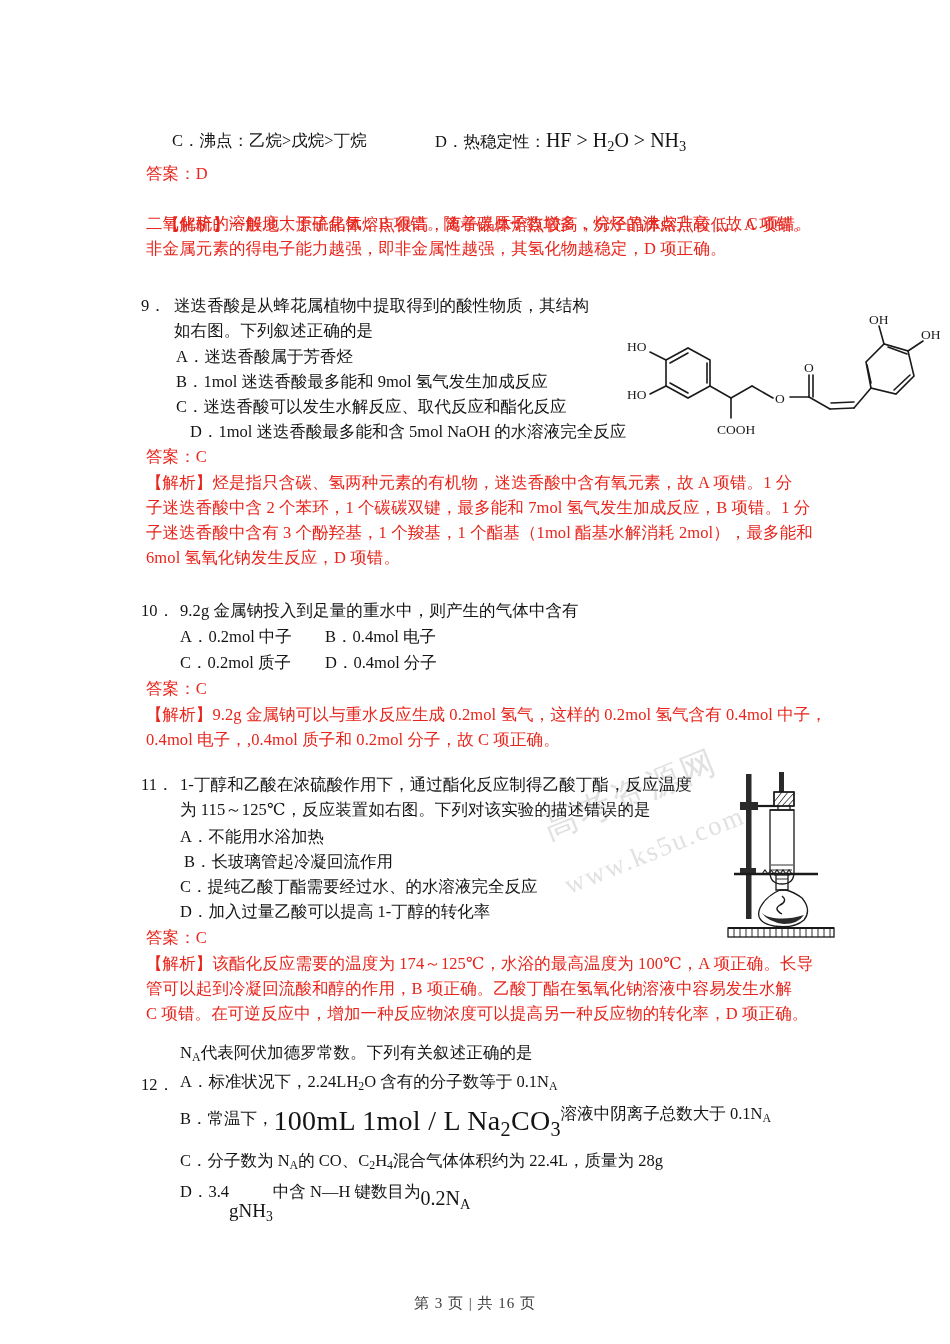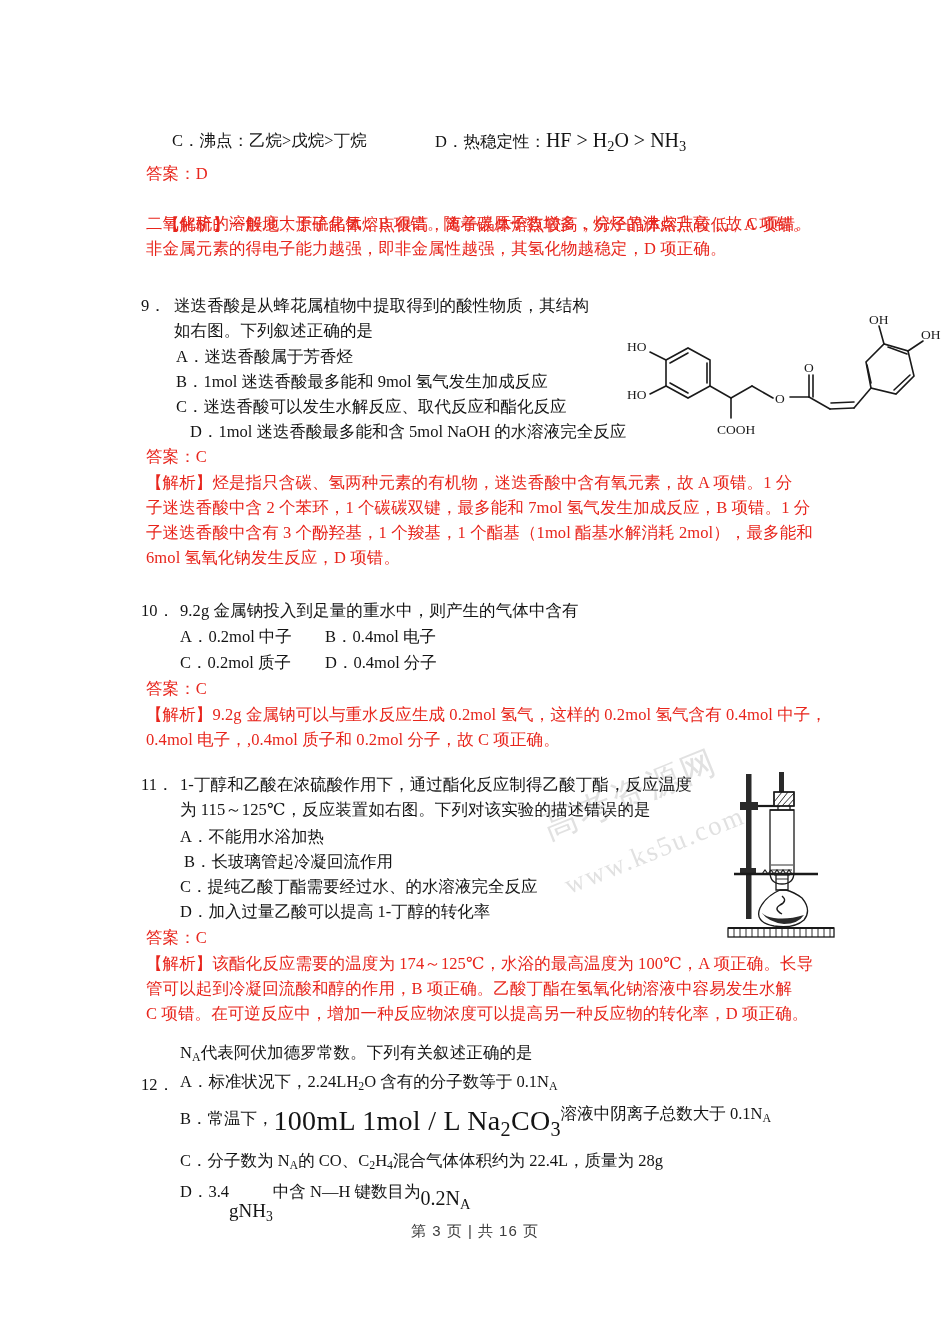--- a/index.html
+++ b/index.html
@@ -51,26 +51,26 @@
     font-size: 28px;
     letter-spacing: 0.3px;
   }
   .ser {
     font-family: "Liberation Serif", "DejaVu Serif", serif;
   }
   
   .footer {
     position: absolute;
     left: 0;
-    top: 1222px;
+    top: 1294px;
     width: 950px;
     text-align: center;
     font-size: 15px;
     color: #3c3c3c;
-    font-family: Liberation Sans, sans-serif;
+    font-family: Liberation Serif, serif;
     letter-spacing: 1px;
   }
   
   .fig {
     position: absolute;
   }
   
   .wm {
     position: absolute;
     color: #c9c9c9;

